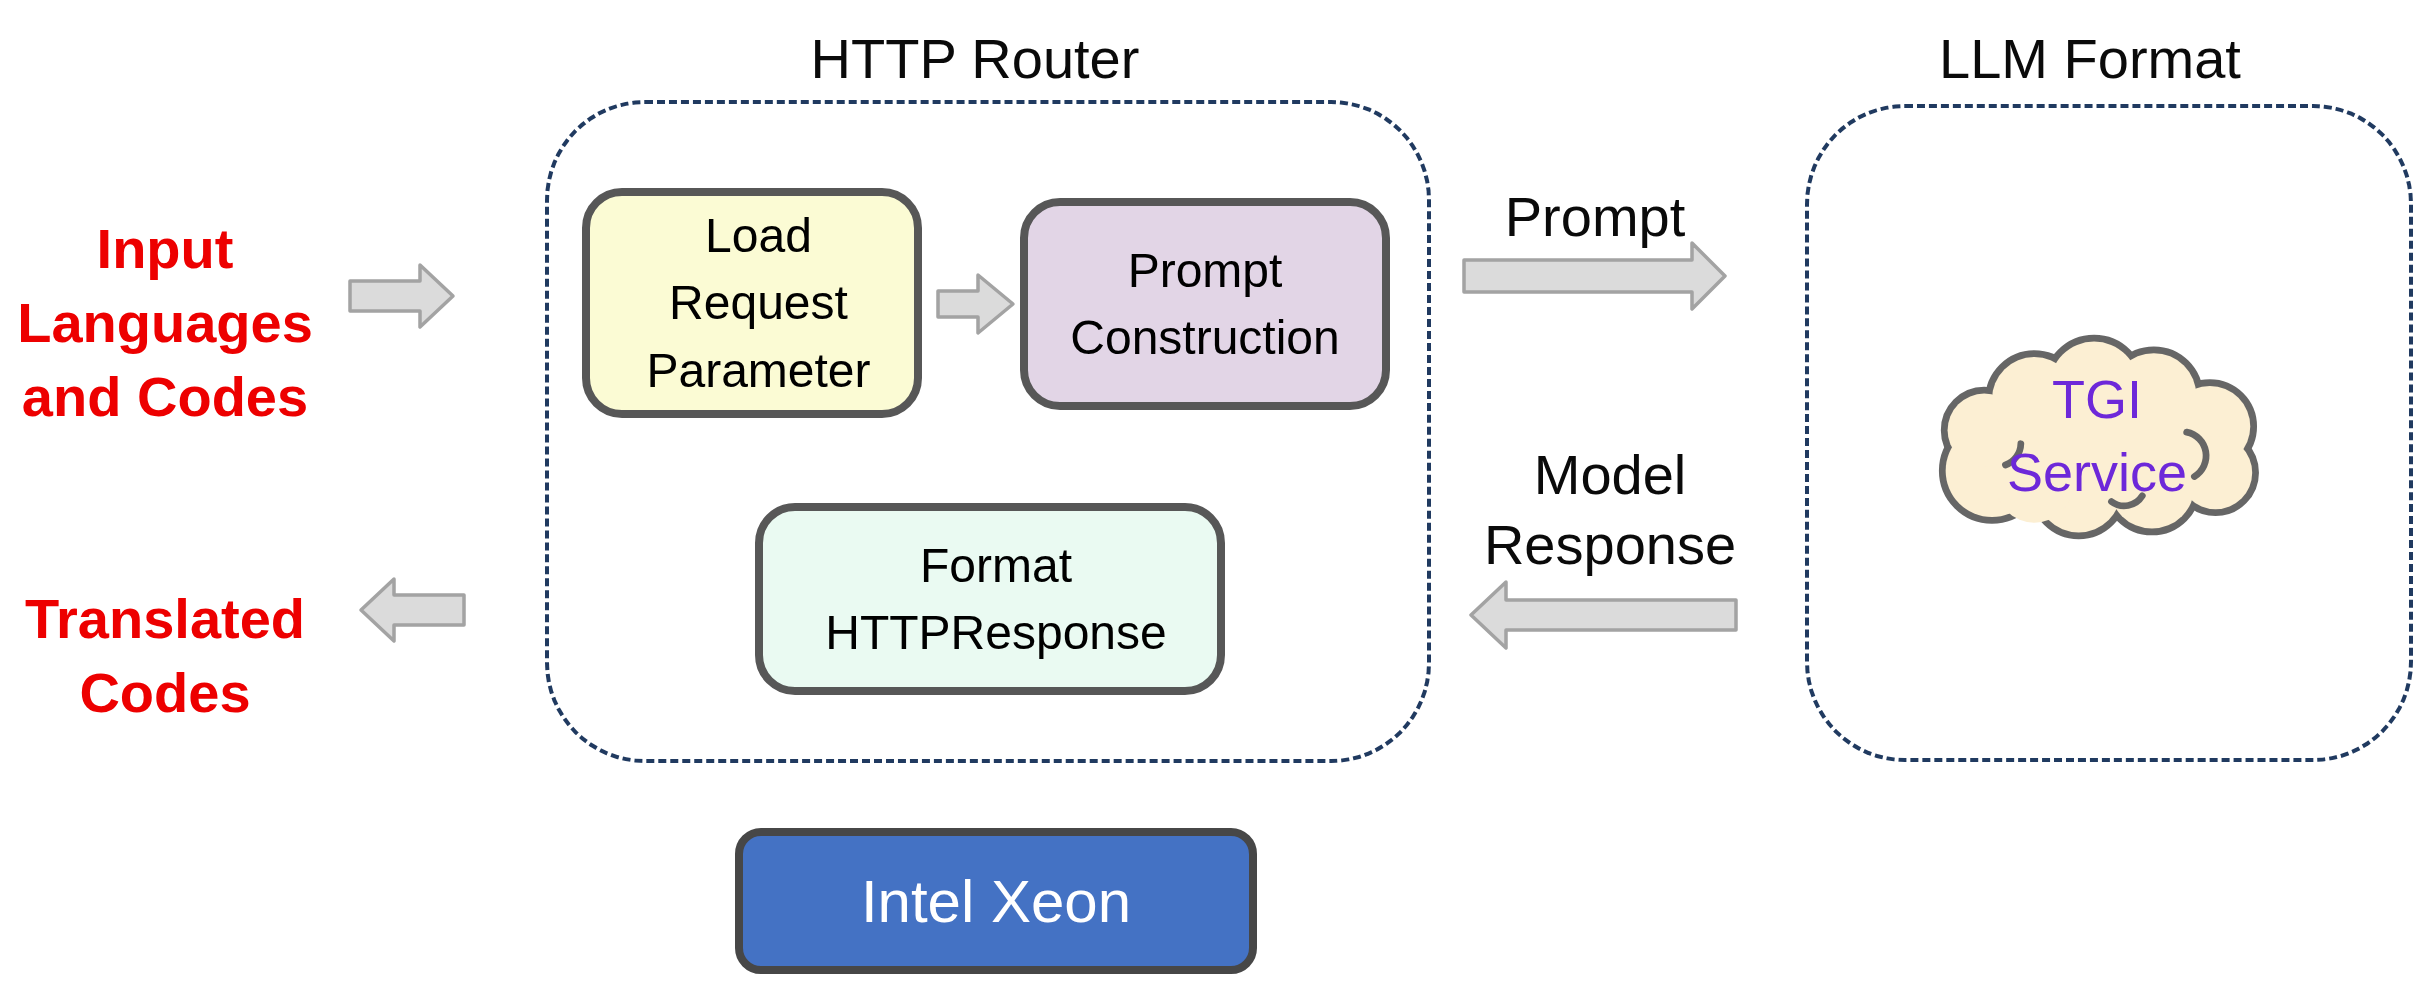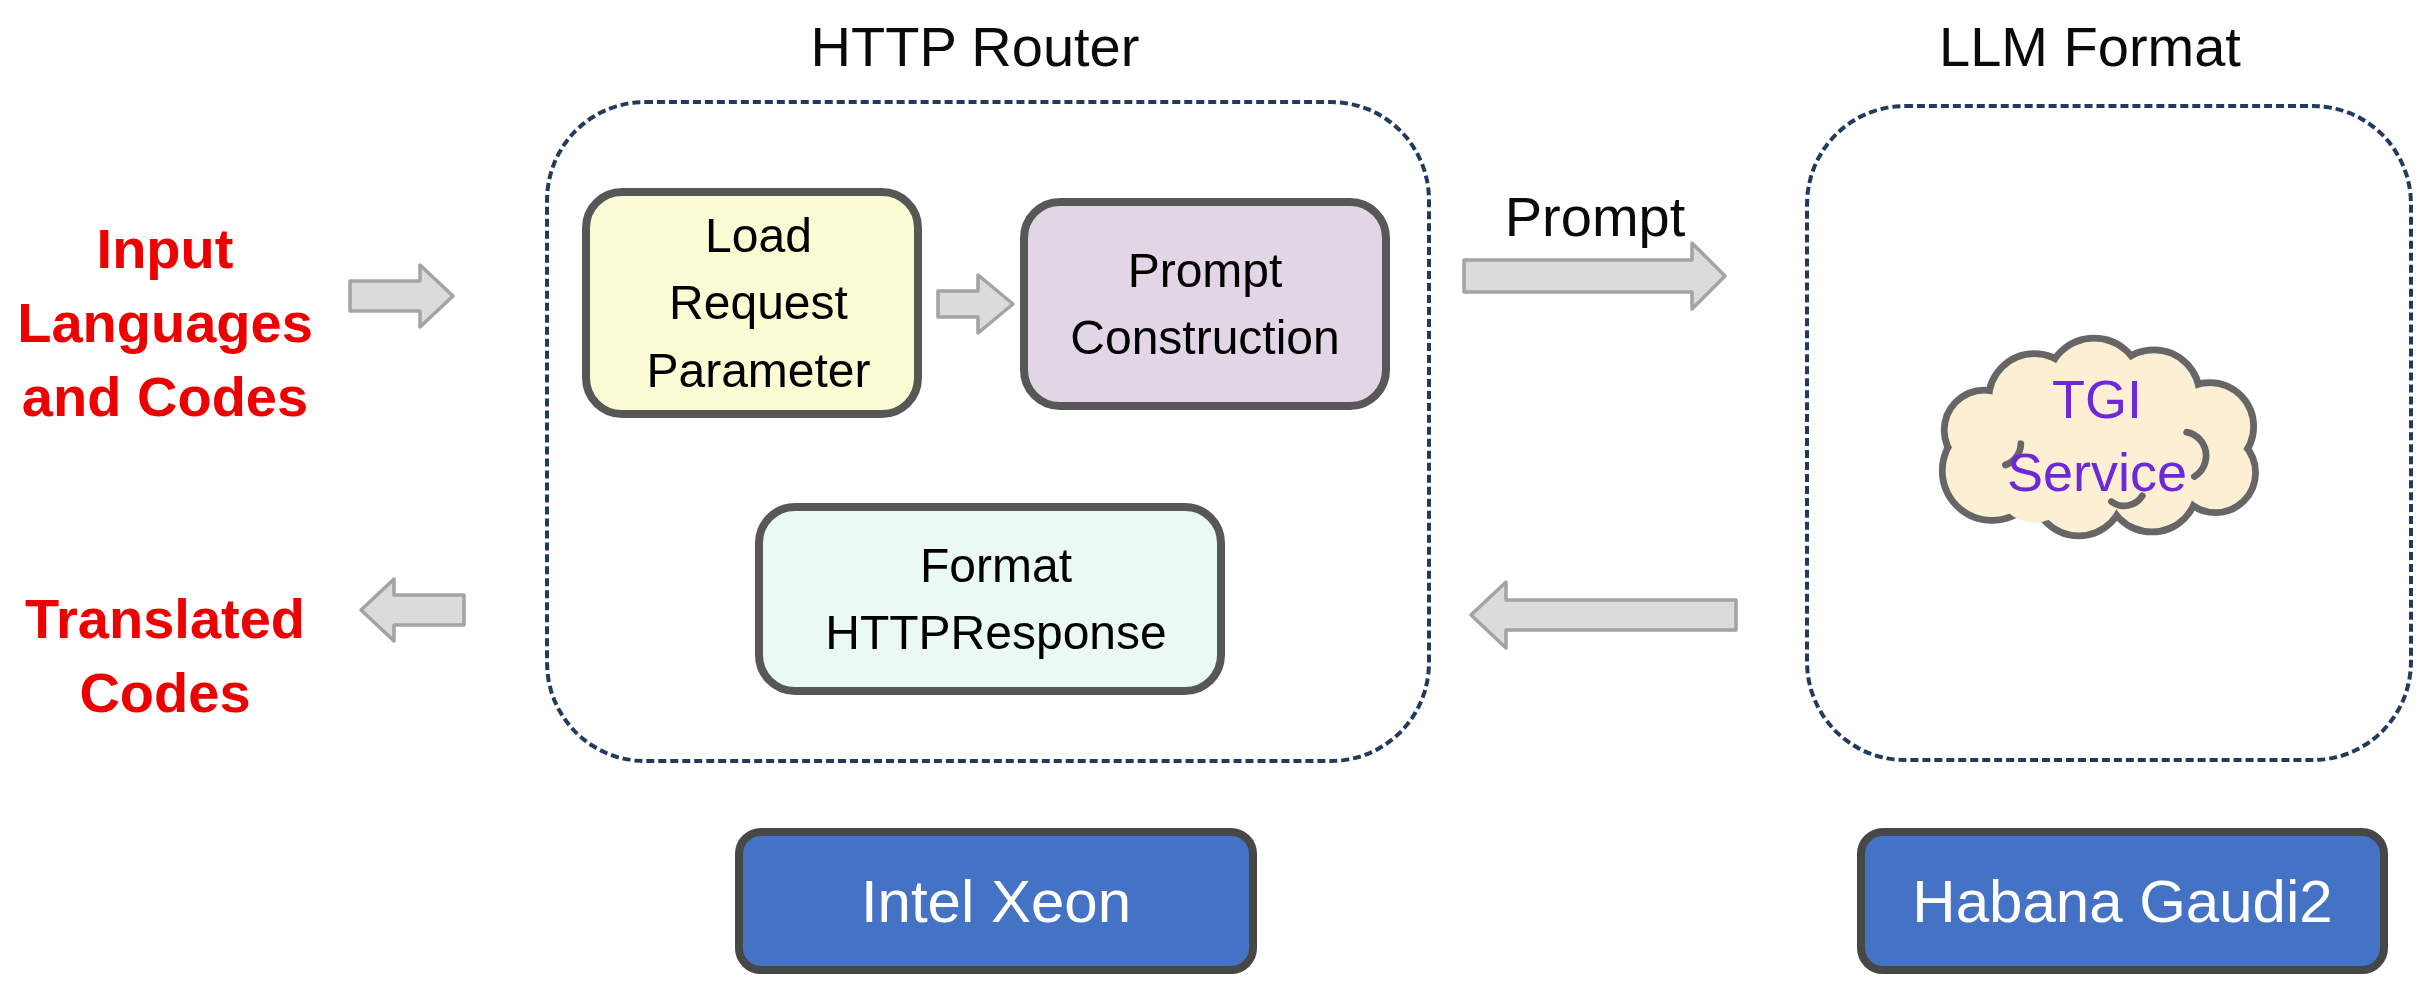--- a/index.html
+++ b/index.html
@@ -16,20 +16,21 @@
     overflow: hidden;
   }
   .abs { position: absolute; }
 
   
   .section-title {
     font-size: 56px;
     color: #0a0a0a;
     text-align: center;
     white-space: nowrap;
+    margin-top: 12px;
   }
 
   
   .dashed-container {
     border: 4px dashed #203a60;
     border-radius: 100px;
     background: transparent;
   }
 
   
@@ -141,20 +142,22 @@
 
   <div class="abs proc-box fill-mint" style="left:755px; top:503px; width:470px; height:192px;padding-left:12px;">Format
 HTTPResponse</div>
 
   <div class="abs flow-label" style="left:1445px; top:182px; width:300px;">Prompt</div>
 
   <svg class="abs block-arrow" style="left:1462px; top:240px;" width="266" height="72" viewBox="0 0 266 72">
     <polygon points="2,20 230,20 230,3 263,36 230,69 230,52 2,52"></polygon>
   </svg>
 
+  <div class="abs flow-label" style="left:1445px; top:440px; width:330px;">Model
+Response</div>
 
   <svg class="abs block-arrow" style="left:1468px; top:578px;" width="270" height="74" viewBox="0 0 270 74">
     <polygon points="268,22 38,22 38,4 3,37 38,70 38,52 268,52"></polygon>
   </svg>
 
   <div class="abs section-title" style="left:1810px; top:14px; width:560px;">LLM Format</div>
 
   <div class="abs dashed-container" style="left:1805px; top:104px; width:600px; height:650px;"></div>
 
   <svg class="abs" style="left:1908px; top:330px;" width="378" height="214" viewBox="0 0 390 222">
@@ -190,15 +193,14 @@
       <path d="M 210,178 a 22,22 0 0 0 32,-6"></path>
       <path d="M 116,118 a 24,24 0 0 1 -16,22"></path>
     </g>
   </svg>
 
   <div class="abs cloud-label" style="left:1908px; top:336px; width:378px; height:200px;">TGI
 Service</div>
 
   <div class="abs hw-box" style="left:735px; top:828px; width:522px; height:146px;">Intel Xeon</div>
 
-  <div class="abs hw-box" style="left:1857px; top:828px; width:531px; height:146px;">Habana Gaudi2</div>
 
 </div>
 
 </body></html>

